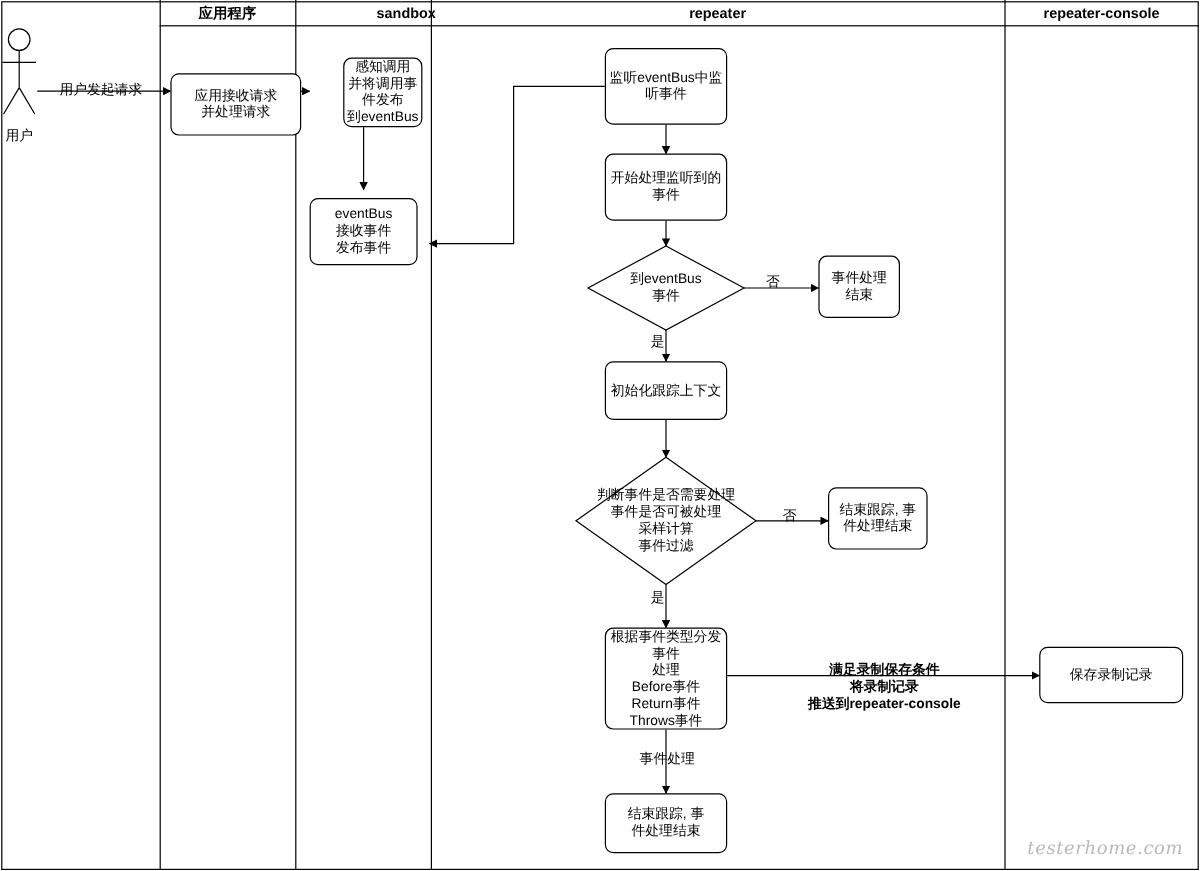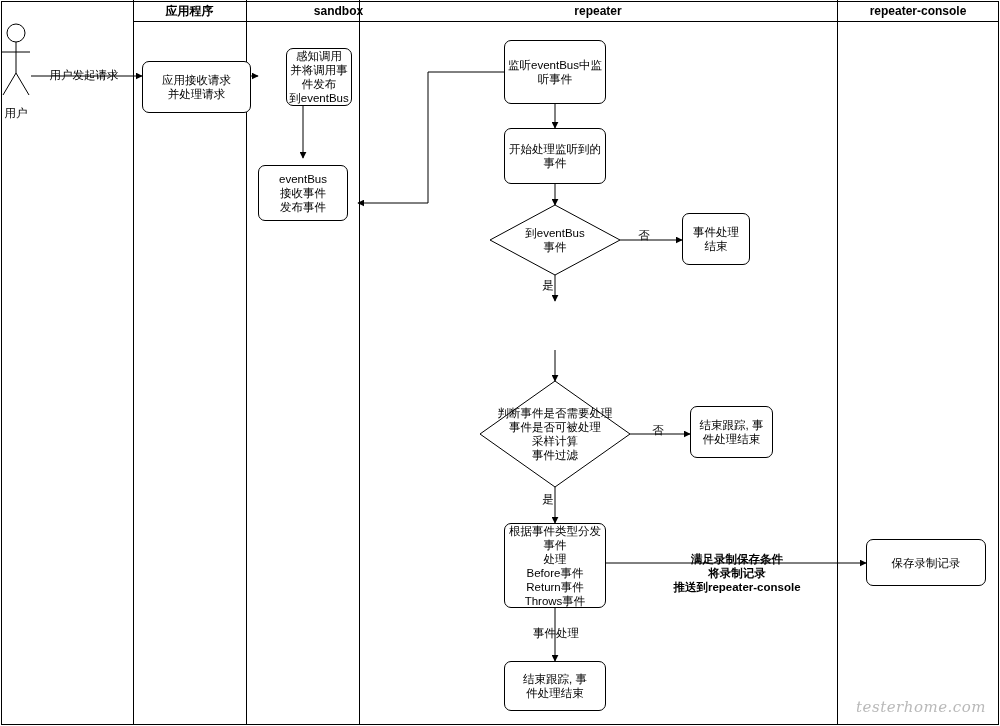--- a/index.html
+++ b/index.html
@@ -205,20 +205,21 @@
       </svg>
     <div class="diamond-label">到eventBus
 事件</div>
   </div>
 
   <div class="node" style="left:682px; top:213px; width:68px; height:52px;">事件处理
 结束</div>
   <div class="edge-label" style="left:634px; top:228px; width:20px;">否</div>
   <div class="edge-label" style="left:538px; top:278px; width:20px;">是</div>
 
+  <div class="node" style="left:504px; top:301px; width:102px; height:49px;">初始化跟踪上下文</div>
 
   <div class="diamond-wrap" style="left:480px; top:381px; width:150px; height:106px;">
     <svg width="150" height="106">
         <polygon points="75,0 150,53 75,106 0,53" fill="#ffffff" stroke="#000000" stroke-width="1"></polygon>
       </svg>
     <div class="diamond-label">判断事件是否需要处理
 事件是否可被处理
 采样计算
 事件过滤</div>
   </div>

